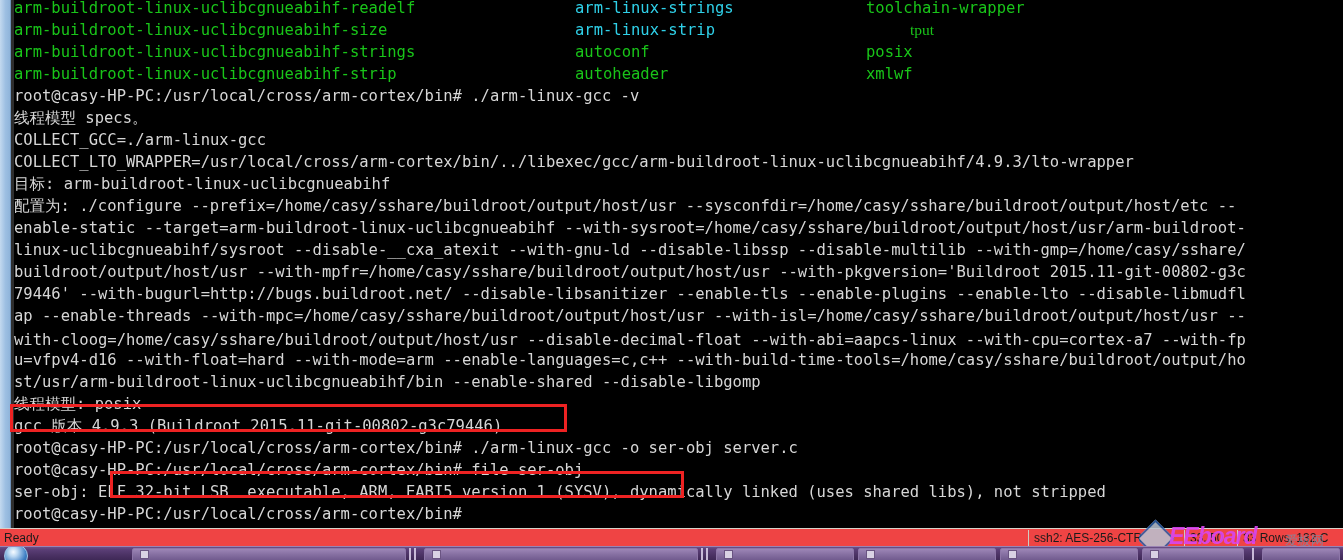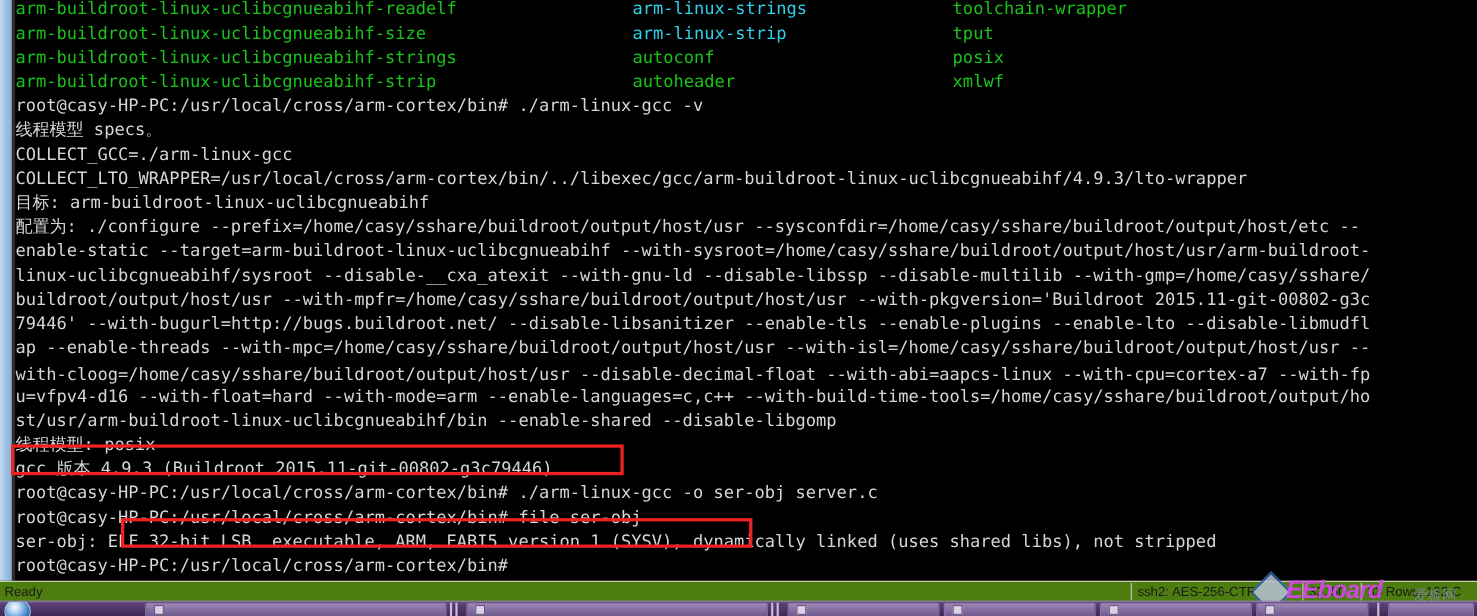--- a/index.html
+++ b/index.html
@@ -95,21 +95,21 @@
     background: transparent;
   }
 
   
   .statusbar {
     position: absolute;
     left: 0;
     top: 528px;
     width: 1343px;
     height: 18px;
-    background: #4d7c0f;
+    background: #ef4444;
     border-top: 1px solid #d6d2ca;
     font-family: "Liberation Sans", sans-serif;
     font-size: 12px;
     color: #1b1b1b;
   }
   .statusbar .seg {
     position: absolute;
     top: 2px;
     white-space: nowrap;
     line-height: 14px;
@@ -243,21 +243,21 @@
         <div class="line" style="top: 503px;">root@casy-HP-PC:/usr/local/cross/arm-cortex/bin#</div>
         <div class="col green" style="left: 0px; top: -3px;">arm-buildroot-linux-uclibcgnueabihf-readelf</div>
         <div class="col green" style="left: 0px; top: 19px;">arm-buildroot-linux-uclibcgnueabihf-size</div>
         <div class="col green" style="left: 0px; top: 41px;">arm-buildroot-linux-uclibcgnueabihf-strings</div>
         <div class="col green" style="left: 0px; top: 63px;">arm-buildroot-linux-uclibcgnueabihf-strip</div>
         <div class="col cyan" style="left: 561px; top: -3px;">arm-linux-strings</div>
         <div class="col cyan" style="left: 561px; top: 19px;">arm-linux-strip</div>
         <div class="col green" style="left: 561px; top: 41px;">autoconf</div>
         <div class="col green" style="left: 561px; top: 63px;">autoheader</div>
         <div class="col green" style="left: 852px; top: -3px;">toolchain-wrapper</div>
-        <div class="col green" style="left: 852px; top: 19px;">tput</div>
+        <div class="col green" style="left: 896px; top: 19px; font-family: Liberation Serif, serif;">tput</div>
         <div class="col green" style="left: 852px; top: 41px;">posix</div>
         <div class="col green" style="left: 852px; top: 63px;">xmlwf</div>
       </div>
 
     <div id="highlights">
         <div class="redbox" style="left: 10px; top: 404px; width: 557px; height: 28px; border-color: rgb(238, 34, 34);"></div>
         <div class="redbox" style="left: 110px; top: 471px; width: 574px; height: 27px; border-color: rgb(238, 34, 34);"></div>
       </div>
   </div>
 

